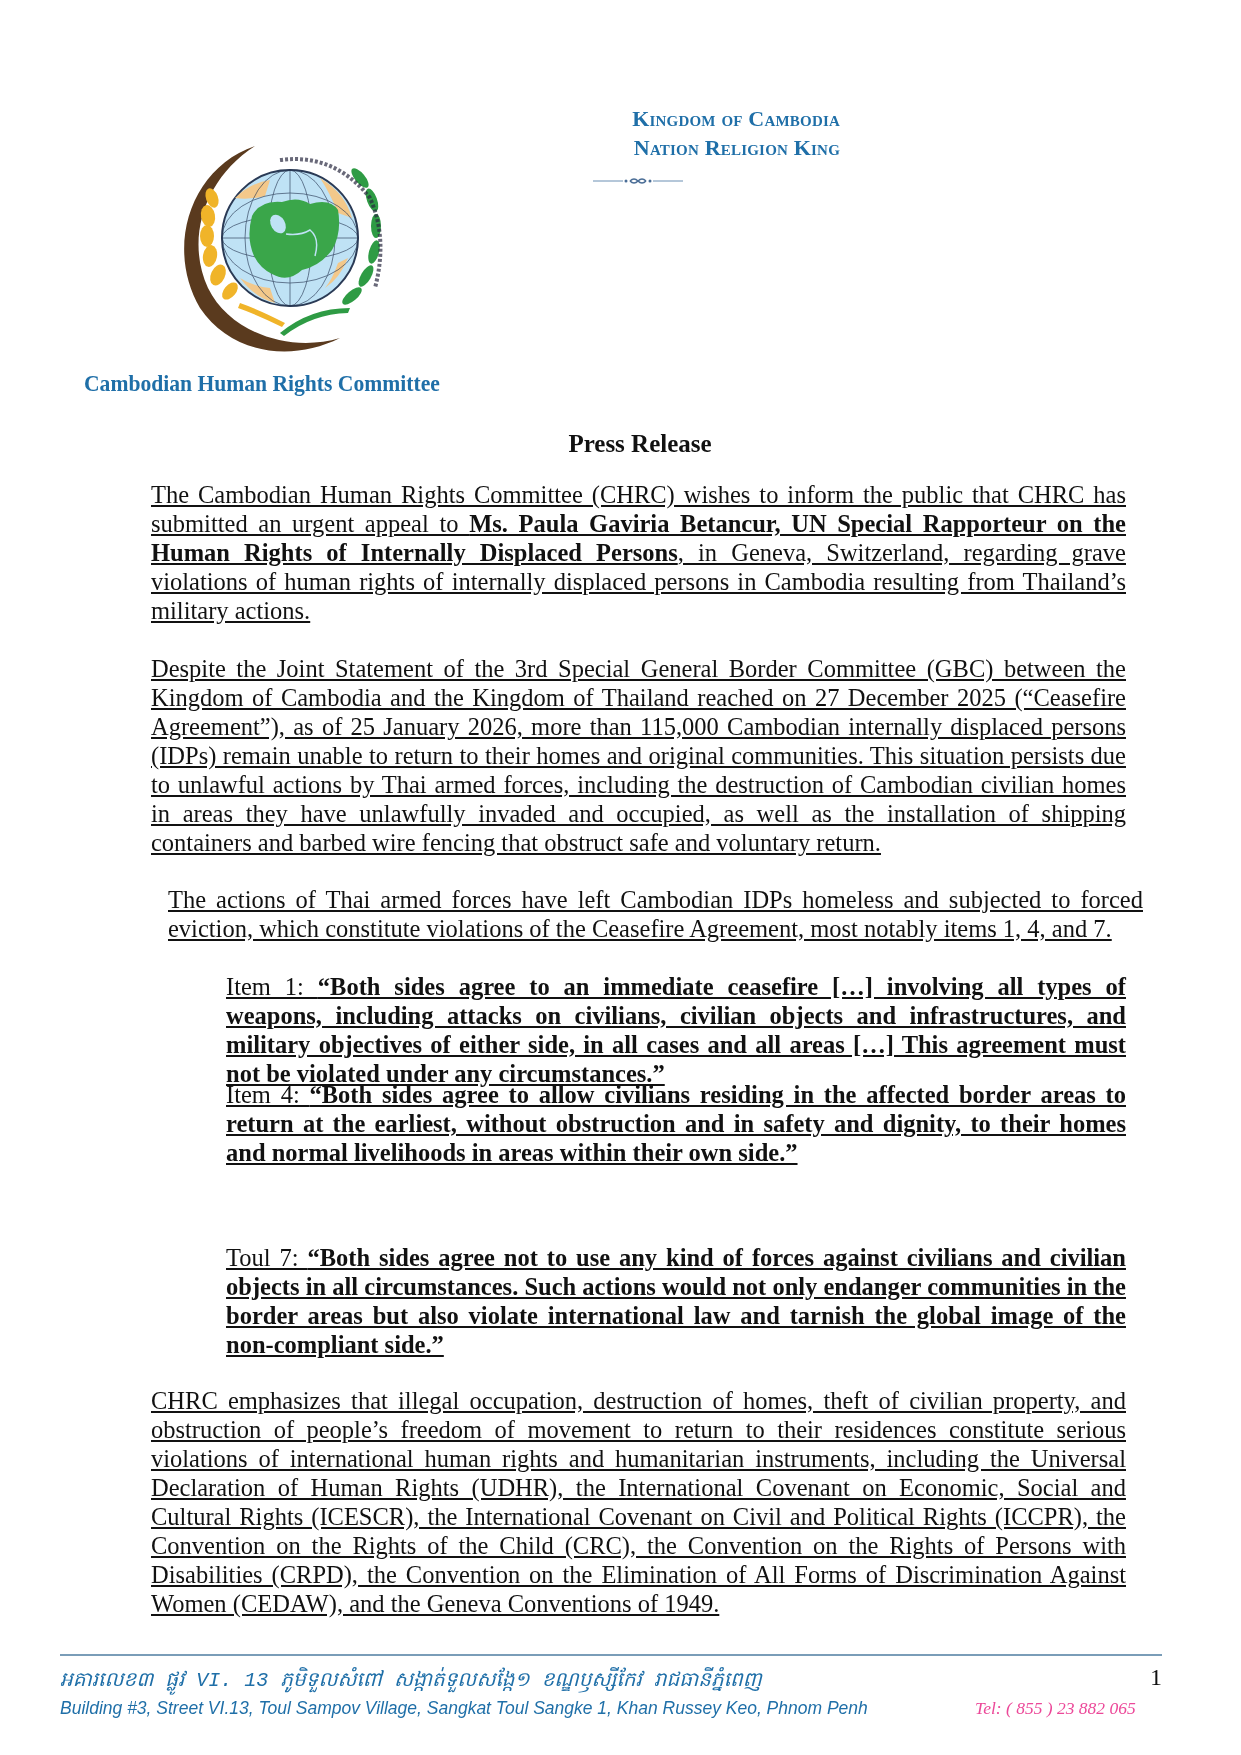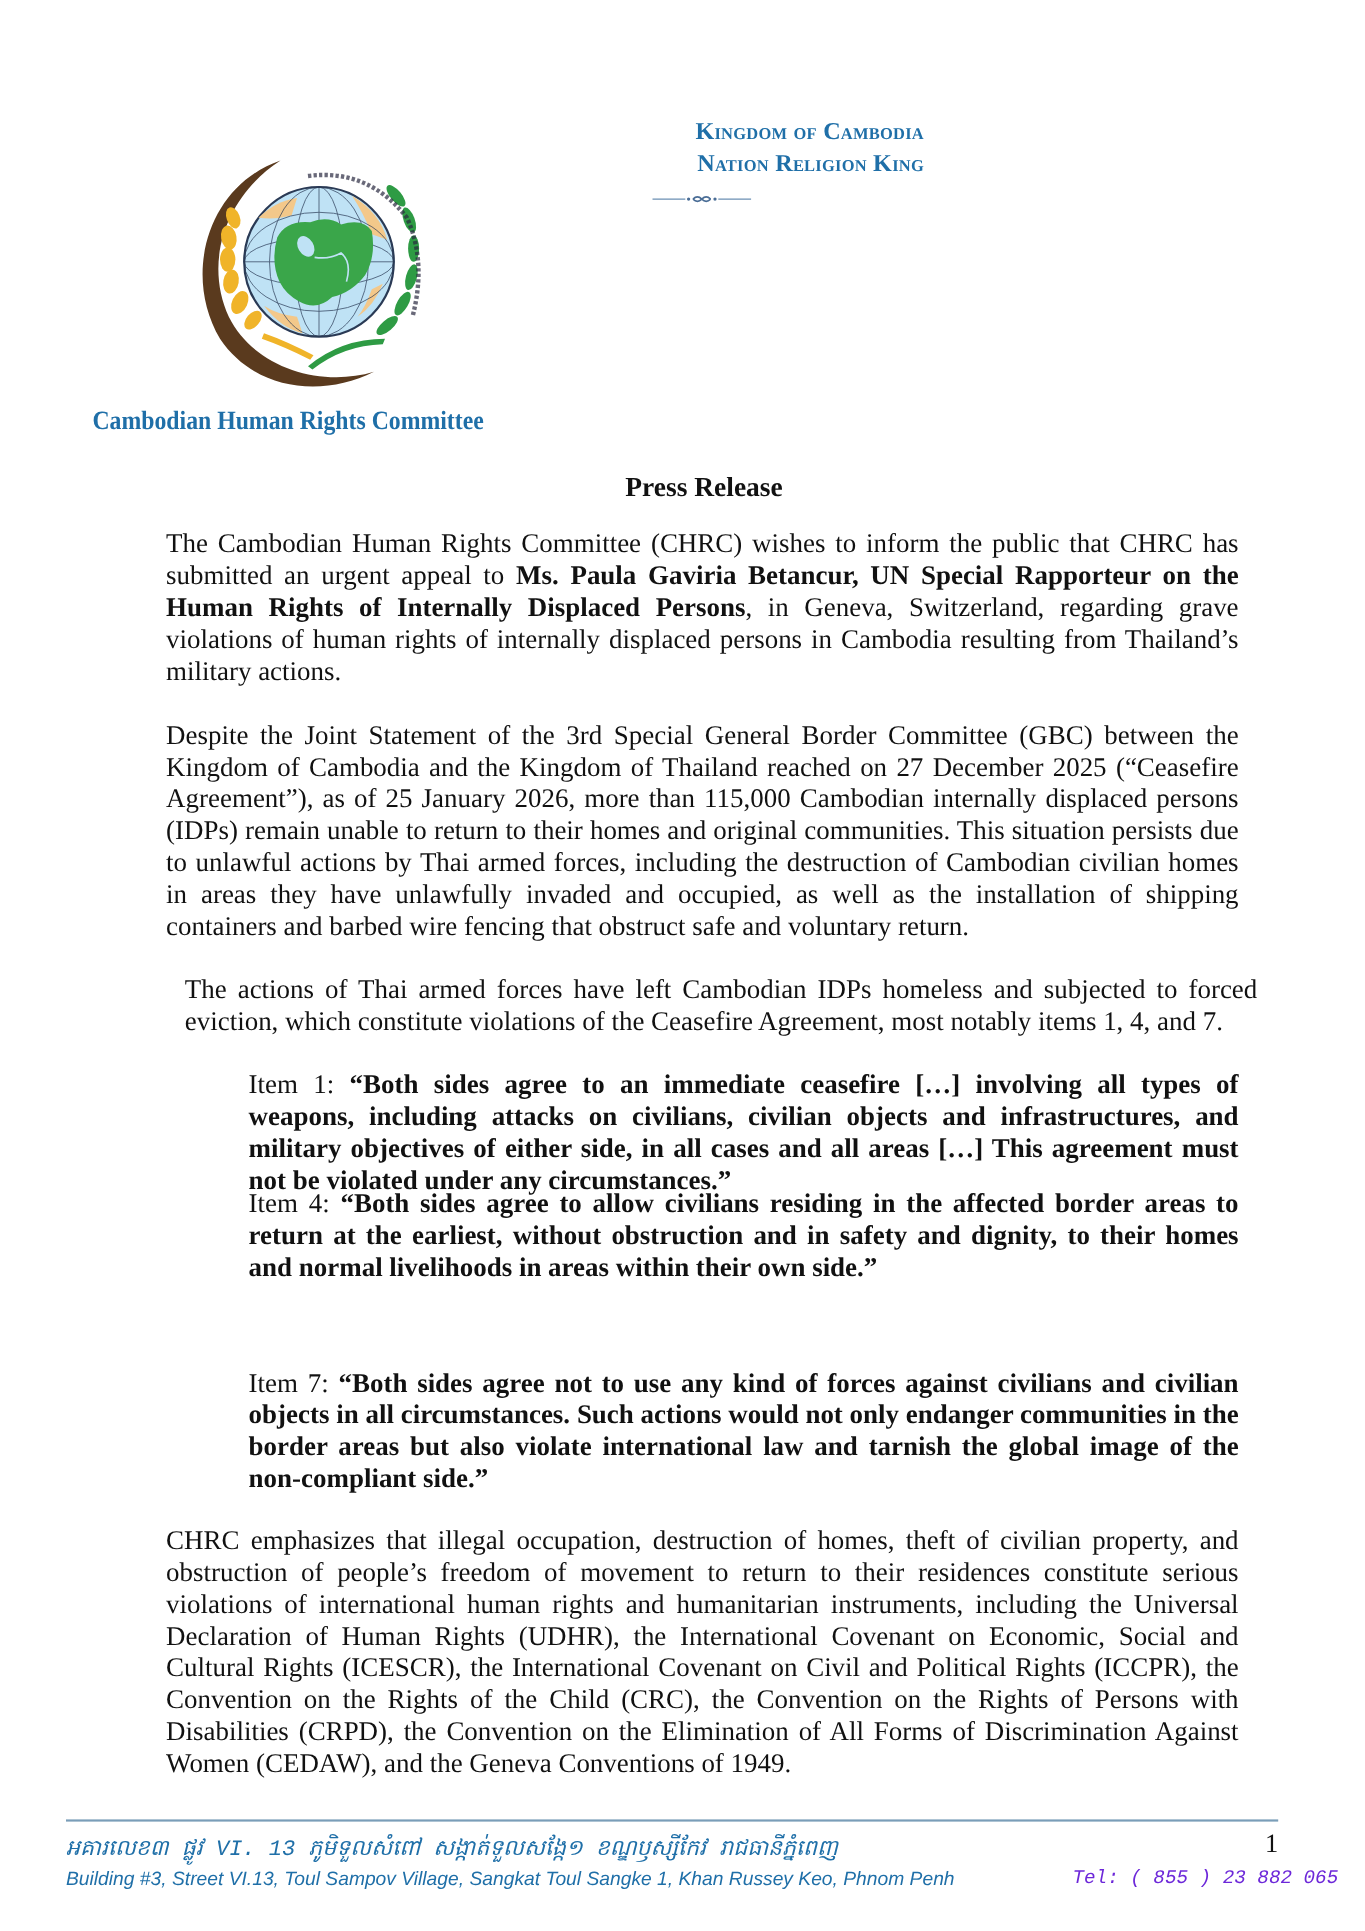--- a/index.html
+++ b/index.html
@@ -8,31 +8,31 @@
   .kingdom { position: absolute; top: 104px; left: 440px; width: 400px; text-align: right;
              color: #1f6fa8; font-weight: bold; font-variant: small-caps; font-size: 22px; line-height: 29px; letter-spacing: 0.2px; }
   .kingdom div { white-space: nowrap; }
   .ornament { position: absolute; top: 176px; left: 593px; width: 90px; height: 10px; }
   .logo { position: absolute; top: 138px; left: 160px; width: 250px; height: 222px; }
   .org-name { position: absolute; top: 370px; left: 84px; color: #1f6fa8; font-weight: bold;
               font-size: 24px; transform: scaleX(0.9); transform-origin: left center; white-space: nowrap; }
   .title { position: absolute; top: 430px; left: 0; width: 1280px; text-align: center;
            font-weight: bold; font-size: 25px; }
   .body { position: absolute; left: 151px; width: 975px; font-size: 24.5px; line-height: 29px;
-          text-align: justify; }
+          text-align: justify; text-decoration: underline; }
   .body p { margin: 0; }
   .quote { left: 226px; width: 900px; }
   .footer-rule { position: absolute; top: 1654px; left: 60px; width: 1102px; height: 2px; background: #7a9db8; }
   .footer-km { position: absolute; top: 1666px; left: 60px; color: #1f6fa8; font-style: italic;
                font-family: Liberation Mono, monospace; font-size: 20px; white-space: nowrap; }
   .page-num { position: absolute; top: 1664px; left: 1150px; font-size: 24px; color: #111; }
   .footer-addr { position: absolute; top: 1698px; left: 60px; color: #1f6fa8; font-style: italic;
                  font-family: "Liberation Sans", sans-serif; font-size: 17.5px; white-space: nowrap; }
-  .footer-tel { position: absolute; top: 1698px; left: 975px; color: #6d28d9; font-style: italic;
-                font-family: Liberation Mono, monospace; font-size: 17.5px; white-space: nowrap; }
+  .footer-tel { position: absolute; top: 1698px; left: 975px; color: #ec4899; font-style: italic;
+                font-family: Liberation Serif, serif; font-size: 17.5px; white-space: nowrap; }
   b { font-weight: bold; }
 </style>
 </head>
 <body>
 
 <div class="kingdom">
   <div>Kingdom of Cambodia</div>
   <div>Nation Religion King</div>
 </div>
 
@@ -110,21 +110,21 @@
 
 <div class="body quote" style="top:972px;">
   <p><span>Item 1: </span><b>“Both sides agree to an immediate ceasefire […] involving all types of weapons, including attacks on civilians, civilian objects and infrastructures, and military objectives of either side, in all cases and all areas […] This agreement must not be violated under any circumstances.”</b></p>
 </div>
 
 <div class="body quote" style="top:1080px;">
   <p><span>Item 4: </span><b>“Both sides agree to allow civilians residing in the affected border areas to return at the earliest, without obstruction and in safety and dignity, to their homes and normal livelihoods in areas within their own side.”</b></p>
 </div>
 
 <div class="body quote" style="top:1243px;">
-  <p><span>Item 7: </span><b>“Both sides agree not to use any kind of forces against civilians and civilian objects in all circumstances. Such actions would not only endanger communities in the border areas but also violate international law and tarnish the global image of the non-compliant side.”</b></p>
+  <p><span>Toul 7: </span><b>“Both sides agree not to use any kind of forces against civilians and civilian objects in all circumstances. Such actions would not only endanger communities in the border areas but also violate international law and tarnish the global image of the non-compliant side.”</b></p>
 </div>
 
 <div class="body" style="top:1386px;">
   <p>CHRC emphasizes that illegal occupation, destruction of homes, theft of civilian property, and obstruction of people’s freedom of movement to return to their residences constitute serious violations of international human rights and humanitarian instruments, including the Universal Declaration of Human Rights (UDHR), the International Covenant on Economic, Social and Cultural Rights (ICESCR), the International Covenant on Civil and Political Rights (ICCPR), the Convention on the Rights of the Child (CRC), the Convention on the Rights of Persons with Disabilities (CRPD), the Convention on the Elimination of All Forms of Discrimination Against Women (CEDAW), and the Geneva Conventions of 1949.</p>
 </div>
 
 <div class="footer-rule"></div>
 <div class="footer-km">អគារលេខ៣ ផ្លូវ VI. 13 ភូមិទួលសំពៅ សង្កាត់ទួលសង្កែ១ ខណ្ឌឫស្សីកែវ រាជធានីភ្នំពេញ</div>
 <div class="page-num">1</div>
 <div class="footer-addr">Building #3, Street VI.13, Toul Sampov Village, Sangkat Toul Sangke 1, Khan Russey Keo, Phnom Penh</div>

